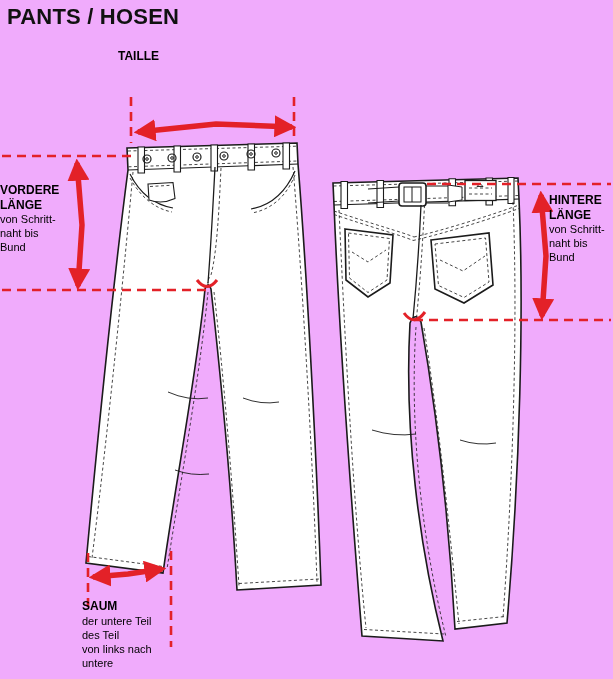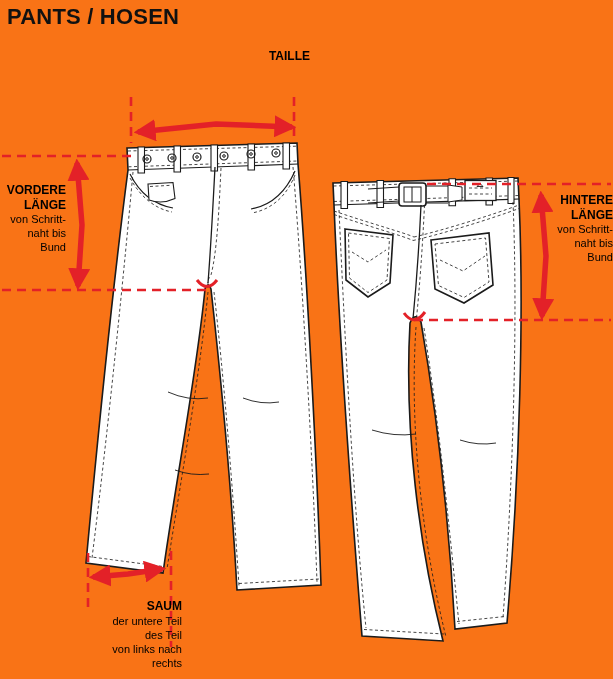--- a/index.html
+++ b/index.html
@@ -2,35 +2,35 @@
 <html style="--accent: #e32128; --ink: #1b1b1b;"><head>
 <meta charset="utf-8">
 <style>
   * { box-sizing: border-box; margin: 0; padding: 0; }
   html, body { background: #ffffff; }
   body { font-family: "Liberation Sans", sans-serif; }
   .canvas {
     position: relative;
     width: 613px;
     height: 679px;
-    background: #f97316;
+    background: #f0abfc;
     overflow: hidden;
   }
   .art { position: absolute; left: 0; top: 0; }
   .page-title {
     position: absolute;
     left: 7px;
     top: 4px;
     font-size: 22px;
     font-weight: 700;
     letter-spacing: 0.2px;
     color: #111111;
     white-space: nowrap;
   }
-  .label { position: absolute; text-align: right; color: #000000; }
+  .label { position: absolute; text-align: left; color: #000000; }
   .label .hd { font-size: 12px; font-weight: 700; line-height: 1.22; }
   .label .ln { font-size: 11px; line-height: 1.28; }
   .taille  { left: 118px; top: 49px;  width: 192px; }
   .vordere { left: 0px;   top: 183px; width: 66px;  }
   .hintere { left: 549px; top: 193px; width: 64px;  }
   .saum    { left: 82px;  top: 599px; width: 100px; }
 
   svg .ink    { stroke: var(--ink, #1b1b1b); fill: none; }
   svg .fillw  { fill: #ffffff; }
   svg .stitch { stroke: var(--ink, #1b1b1b); fill: none; stroke-dasharray: 3 2.5; stroke-width: 0.9; opacity: 0.9; }
@@ -224,16 +224,16 @@
     <div class="ln">von Schritt-</div>
     <div class="ln">naht bis</div>
     <div class="ln">Bund</div>
   </div>
 
   <div class="label saum">
     <div class="hd">SAUM</div>
     <div class="ln">der untere Teil</div>
     <div class="ln">des Teil</div>
     <div class="ln">von links nach</div>
-    <div class="ln">rechts</div>
+    <div class="ln">untere</div>
   </div>
 
 </div>
 
 </body></html>

